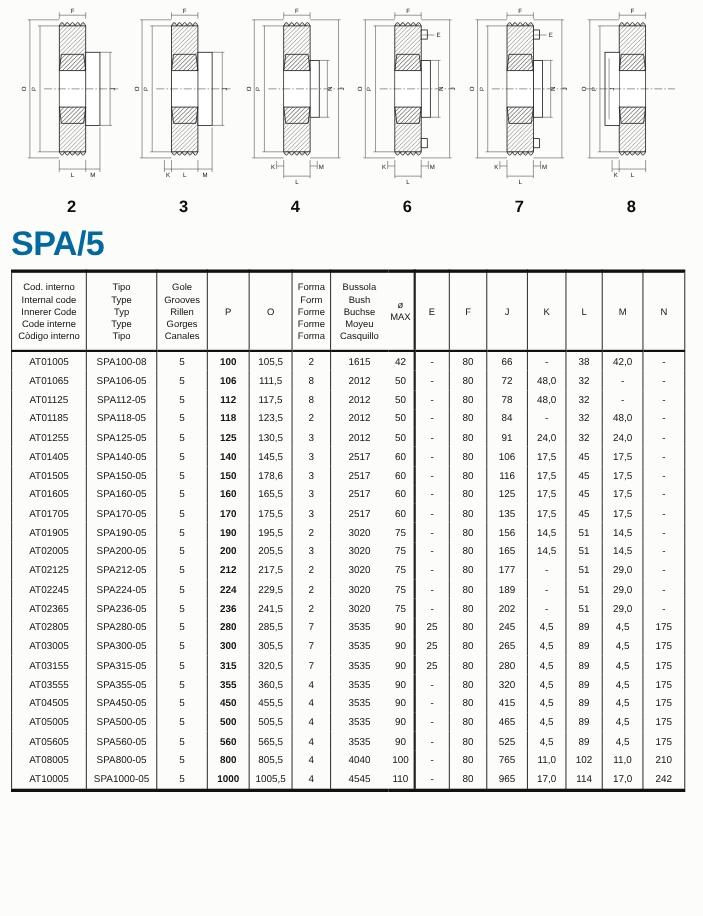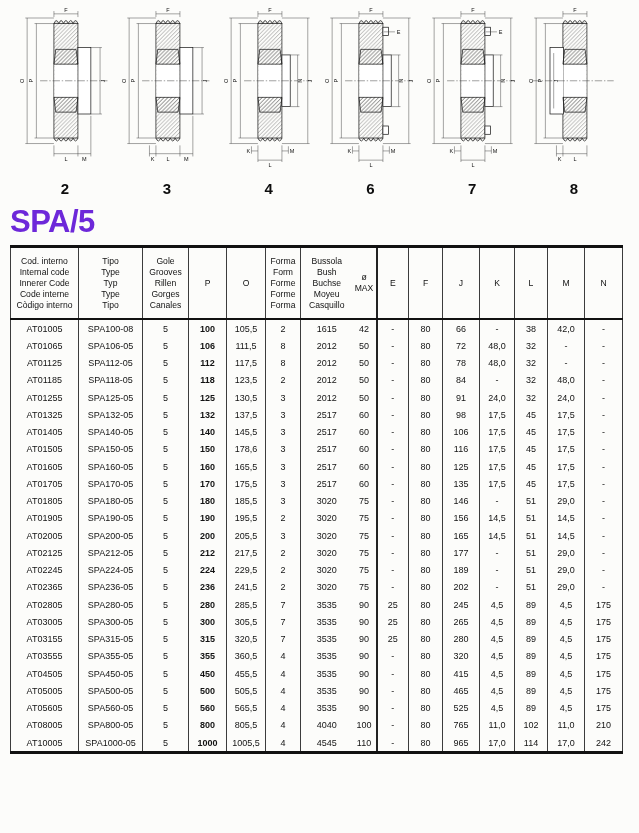--- a/index.html
+++ b/index.html
@@ -16,21 +16,21 @@
   .diagram{
     display:flex;flex-direction:column;align-items:center;width:98px;margin:0;
   }
   .diagram .svg-holder{width:96px;height:168px;}
   .diagram figcaption{
     font-weight:800;font-size:15px;margin-top:6px;color:#0d0d0d;
   }
   
   h1.page-title{
     margin:8px 0 8px 10px;font-size:31px;line-height:1;font-weight:800;
-    letter-spacing:-0.5px;color:#6d28d9;
+    letter-spacing:-0.5px;color:#0369a1;
   }
   
   table.spa-table{
     border-collapse:collapse;table-layout:fixed;width:612px;margin-left:10px;
     border-left:1px solid #3c3c3c;border-right:1px solid #3c3c3c;
     border-top:3px solid #111;border-bottom:3px solid #111;
   }
   .spa-table th,.spa-table td{
     border-left:1px solid #3c3c3c;text-align:center;overflow:hidden;
   }
@@ -473,37 +473,20 @@
           <td class="c7">50</td>
           <td class="c8">-</td>
           <td class="c9">80</td>
           <td class="c10">91</td>
           <td class="c11">24,0</td>
           <td class="c12">32</td>
           <td class="c13">24,0</td>
           <td class="c14">-</td>
         </tr>
         <tr>
-          <td class="c0">AT01325</td>
-          <td class="c1">SPA132-05</td>
-          <td class="c2">5</td>
-          <td class="c3">132</td>
-          <td class="c4">137,5</td>
-          <td class="c5">3</td>
-          <td class="c6">2517</td>
-          <td class="c7">60</td>
-          <td class="c8">-</td>
-          <td class="c9">80</td>
-          <td class="c10">98</td>
-          <td class="c11">17,5</td>
-          <td class="c12">45</td>
-          <td class="c13">17,5</td>
-          <td class="c14">-</td>
-        </tr>
-        <tr>
           <td class="c0">AT01405</td>
           <td class="c1">SPA140-05</td>
           <td class="c2">5</td>
           <td class="c3">140</td>
           <td class="c4">145,5</td>
           <td class="c5">3</td>
           <td class="c6">2517</td>
           <td class="c7">60</td>
           <td class="c8">-</td>
           <td class="c9">80</td>
@@ -555,37 +538,20 @@
           <td class="c4">175,5</td>
           <td class="c5">3</td>
           <td class="c6">2517</td>
           <td class="c7">60</td>
           <td class="c8">-</td>
           <td class="c9">80</td>
           <td class="c10">135</td>
           <td class="c11">17,5</td>
           <td class="c12">45</td>
           <td class="c13">17,5</td>
-          <td class="c14">-</td>
-        </tr>
-        <tr>
-          <td class="c0">AT01805</td>
-          <td class="c1">SPA180-05</td>
-          <td class="c2">5</td>
-          <td class="c3">180</td>
-          <td class="c4">185,5</td>
-          <td class="c5">3</td>
-          <td class="c6">3020</td>
-          <td class="c7">75</td>
-          <td class="c8">-</td>
-          <td class="c9">80</td>
-          <td class="c10">146</td>
-          <td class="c11">-</td>
-          <td class="c12">51</td>
-          <td class="c13">29,0</td>
           <td class="c14">-</td>
         </tr>
         <tr>
           <td class="c0">AT01905</td>
           <td class="c1">SPA190-05</td>
           <td class="c2">5</td>
           <td class="c3">190</td>
           <td class="c4">195,5</td>
           <td class="c5">2</td>
           <td class="c6">3020</td>

